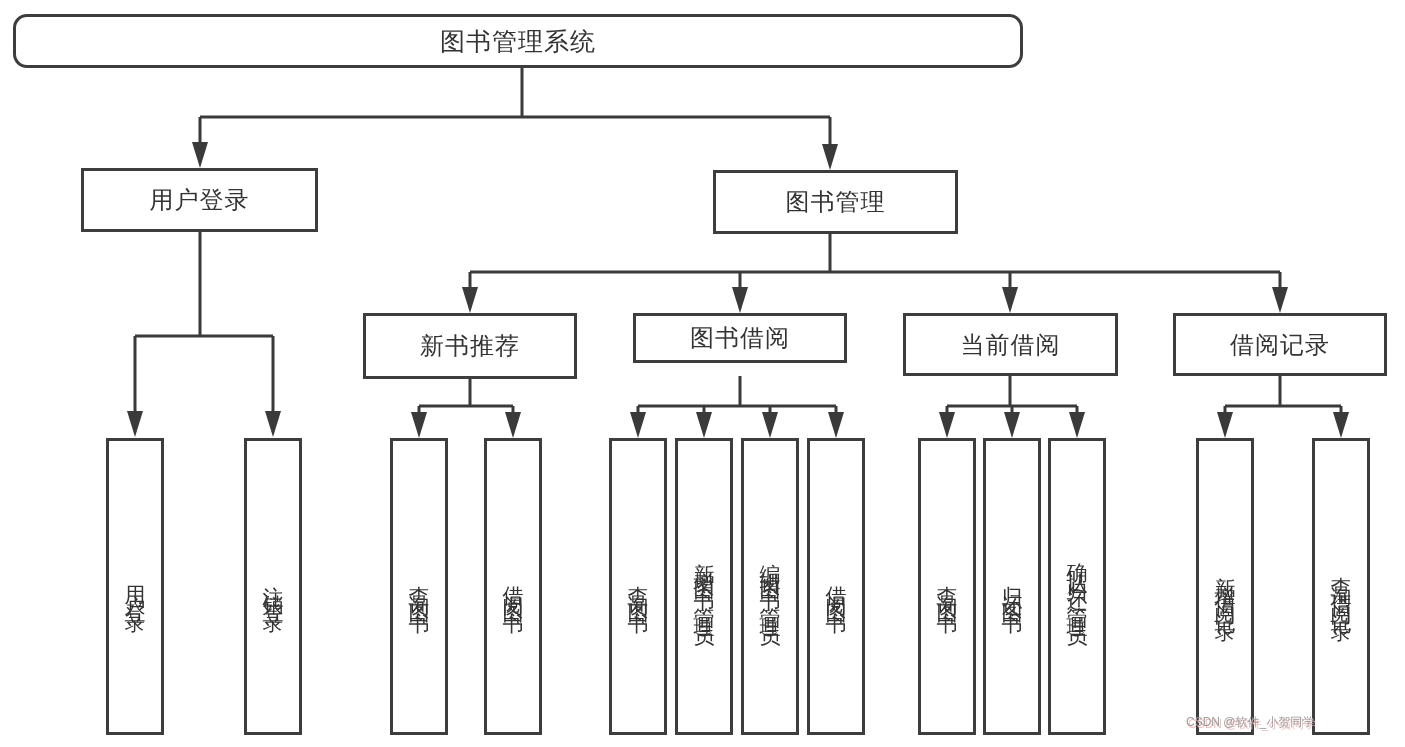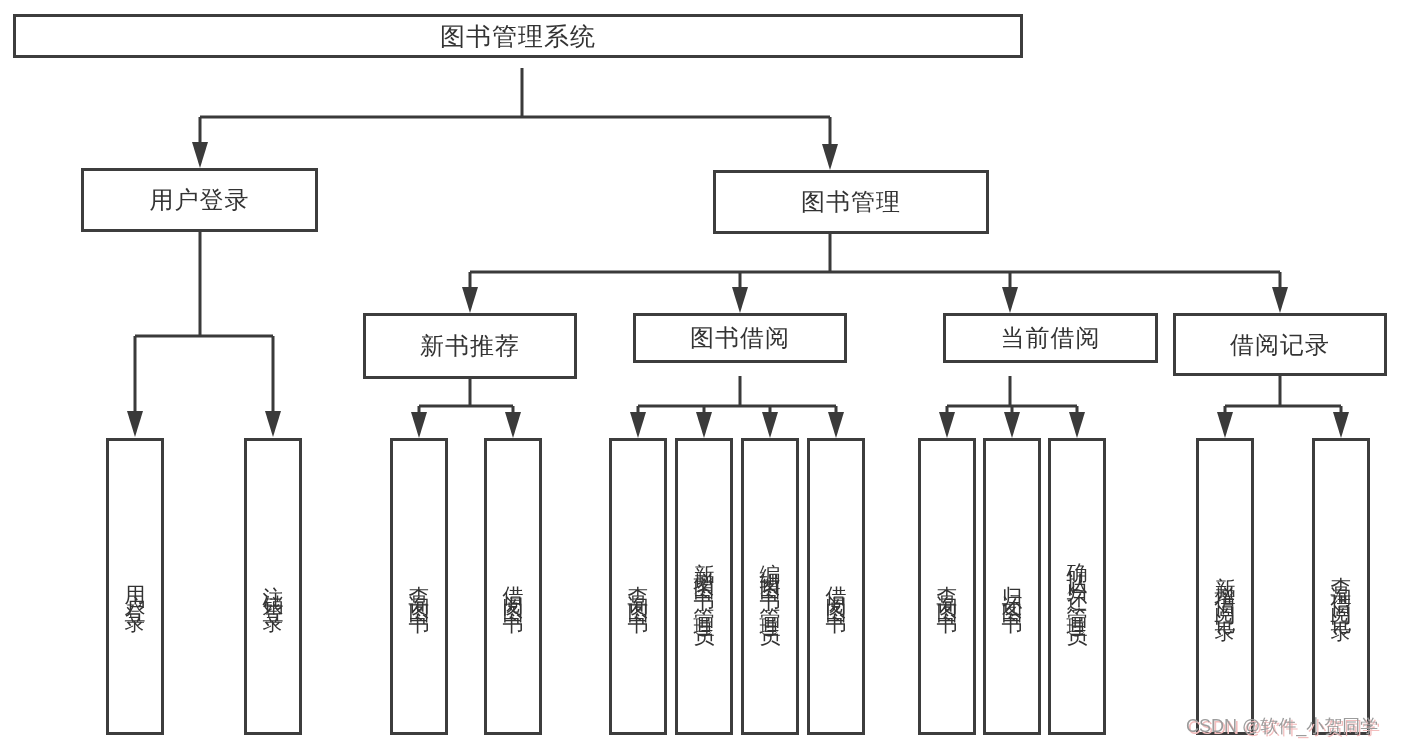--- a/index.html
+++ b/index.html
@@ -37,21 +37,21 @@
     writing-mode:vertical-rl;
     text-orientation:mixed;
     letter-spacing:9px;
     line-height:1.15;
     white-space:nowrap;
   }
   .watermark{
     position:absolute;
     left:1186px;top:714px;
     z-index:3;
-    font-size:18px;
+    font-size:12px;
     color:var(--wm);
     text-shadow:2px 2px 0 var(--wm-shadow);
     white-space:nowrap;
   }
 </style>
 </head>
 <body>
 
 <div class="canvas">
 
@@ -80,38 +80,38 @@
       <polygon points="762,412 778,412 770,438"></polygon>
       <polygon points="828,412 844,412 836,438"></polygon>
       <polygon points="939,412 955,412 947,438"></polygon>
       <polygon points="1004,412 1020,412 1012,438"></polygon>
       <polygon points="1069,412 1085,412 1077,438"></polygon>
       <polygon points="1217,412 1233,412 1225,438"></polygon>
       <polygon points="1333,412 1349,412 1341,438"></polygon>
     </g>
   </svg>
 
-  <div class="node node-h node-root" style="left:13px;top:14px;width:1010px;height:44px;">
+  <div class="node node-h node-root" style="left:13px;top:14px;width:1010px;height:54px;border-radius:14px;">
     <span>图书管理系统</span>
   </div>
 
   <div class="node node-h" style="left:81px;top:168px;width:237px;height:64px;">
     <span>用户登录</span>
   </div>
-  <div class="node node-h" style="left:713px;top:170px;width:276px;height:64px;">
+  <div class="node node-h" style="left:713px;top:170px;width:245px;height:64px;">
     <span>图书管理</span>
   </div>
 
   <div class="node node-h" style="left:363px;top:313px;width:214px;height:66px;">
     <span>新书推荐</span>
   </div>
   <div class="node node-h" style="left:633px;top:313px;width:214px;height:50px;">
     <span>图书借阅</span>
   </div>
-  <div class="node node-h" style="left:903px;top:313px;width:215px;height:50px;margin-left:40px;">
+  <div class="node node-h" style="left:903px;top:313px;width:215px;height:63px;">
     <span>当前借阅</span>
   </div>
   <div class="node node-h" style="left:1173px;top:313px;width:214px;height:63px;">
     <span>借阅记录</span>
   </div>
 
   <div class="node node-v" style="left:106px;top:438px;width:58px;height:297px;">
     <span class="vtext">用户登录</span>
   </div>
   <div class="node node-v" style="left:244px;top:438px;width:58px;height:297px;">

